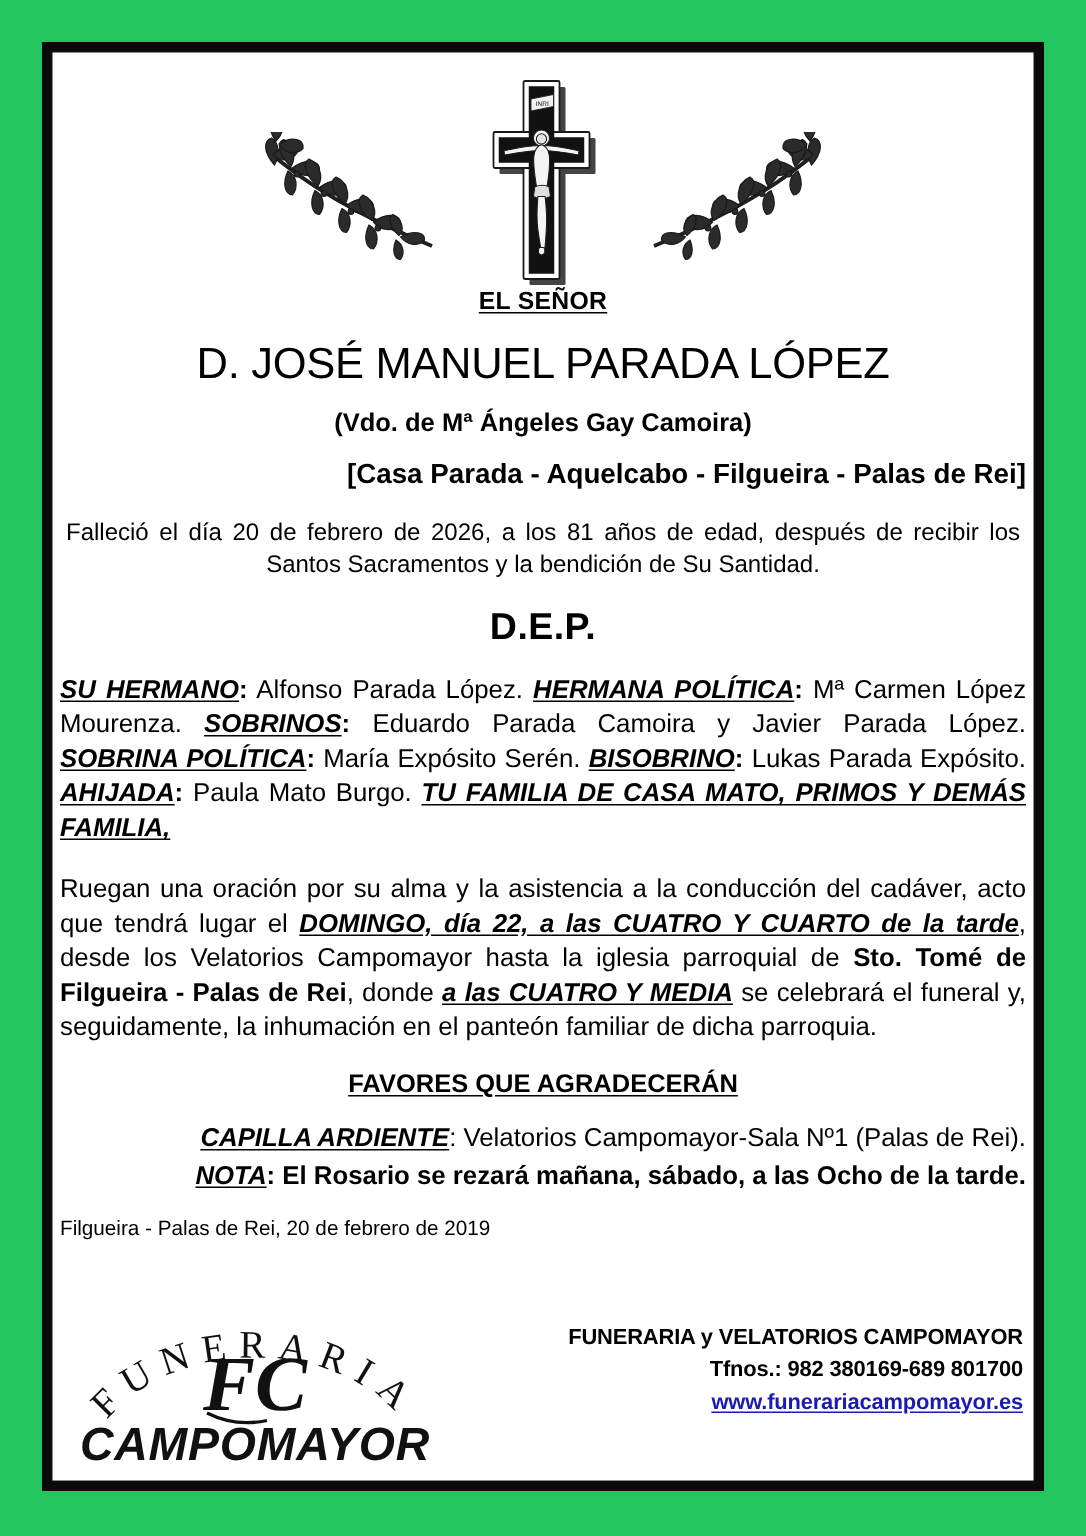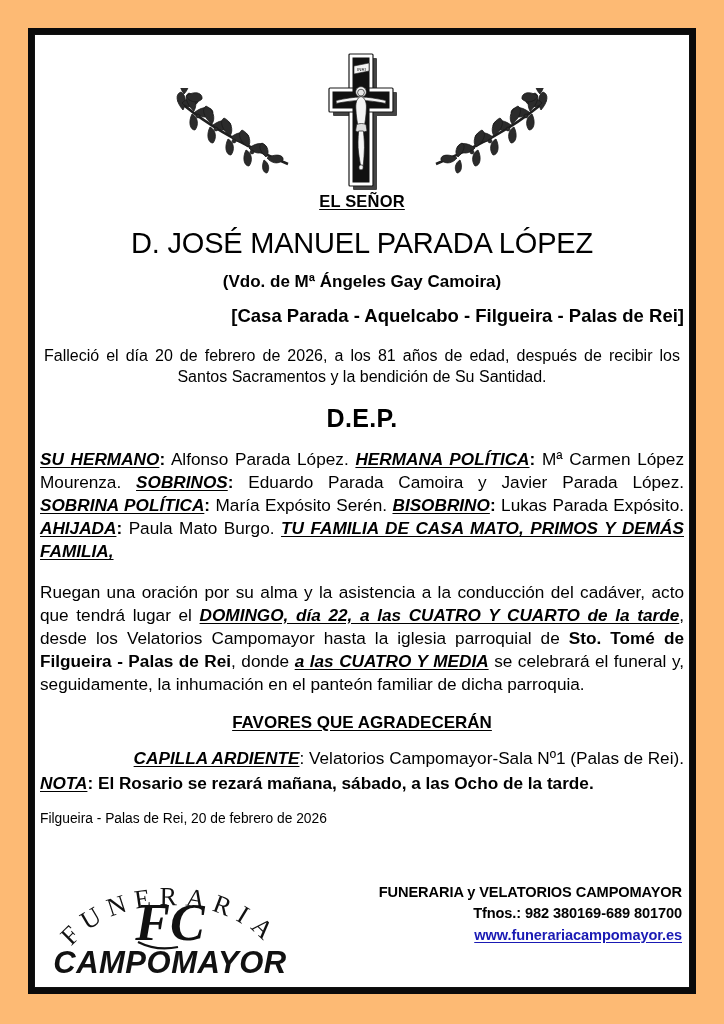--- a/index.html
+++ b/index.html
@@ -14,21 +14,21 @@
     font-family: "Liberation Sans", sans-serif;
     color: #000000;
     overflow: hidden;
   }
 
   #notice {
     position: absolute;
     left: 0; top: 0;
     width: 724px;
     height: 1024px;
-    background: #fdba74;
+    background: #22c55e;
   }
 
   
   .frame-outer {
     position: absolute;
     left: 28px;
     top: 28px;
     width: 668px;
     height: 966px;
     border: 9px solid #0a0a0a;
@@ -153,21 +153,21 @@
     margin-top: 15px;
   }
   .favores span { text-decoration: underline; text-underline-offset: 2px; }
 
   .chapel, .nota {
     font-size: 17.2px;
     line-height: 1.3;
     text-align: left;
   }
   .chapel { margin-top: 14px; text-align: right; }
-  .nota   { margin-top: 3px; font-weight: bold; }
+  .nota   { margin-top: 3px; font-weight: bold; text-align: right; }
 
   .datestamp {
     font-size: 13.8px;
     margin-top: 16px;
     text-align: left;
   }
 
   b.u, .u {
     text-decoration: underline;
     text-underline-offset: 2px;
@@ -340,21 +340,21 @@
     <p class="prayer"><span>Ruegan una oración por su alma y la asistencia a la conducción del cadáver, acto que tendrá lugar el </span><b class="u">DOMINGO, día 22, a las CUATRO Y CUARTO de la tarde</b><span>, desde los Velatorios Campomayor hasta la iglesia parroquial de </span><b>Sto. Tomé de Filgueira - Palas de Rei</b><span>, donde </span><b class="u">a las CUATRO Y MEDIA</b><span> se celebrará el funeral y, seguidamente, la inhumación en el panteón familiar de dicha parroquia.</span></p>
 
     <div class="favores">
       <span>FAVORES QUE AGRADECERÁN</span>
     </div>
 
     <div class="chapel"><b class="u">CAPILLA ARDIENTE</b><span>: Velatorios Campomayor-Sala Nº1 (Palas de Rei).</span></div>
 
     <div class="nota"><b class="u">NOTA</b><span>: El Rosario se rezará mañana, sábado, a las Ocho de la tarde.</span></div>
 
-    <div class="datestamp">Filgueira - Palas de Rei, 20 de febrero de 2026</div>
+    <div class="datestamp">Filgueira - Palas de Rei, 20 de febrero de 2019</div>
 
     <div class="footer">
 
       <svg class="logo" viewBox="0 0 248 98">
         <defs>
           <path id="arcpath" d="M 16 86 A 112 80 0 0 1 232 86" fill="none"></path>
         </defs>
         <text font-family="'Liberation Serif', serif" font-size="26" font-weight="400" letter-spacing="8" fill="#111">
           <textPath href="#arcpath" startOffset="50%" text-anchor="middle">FUNERARIA</textPath>
         </text>

